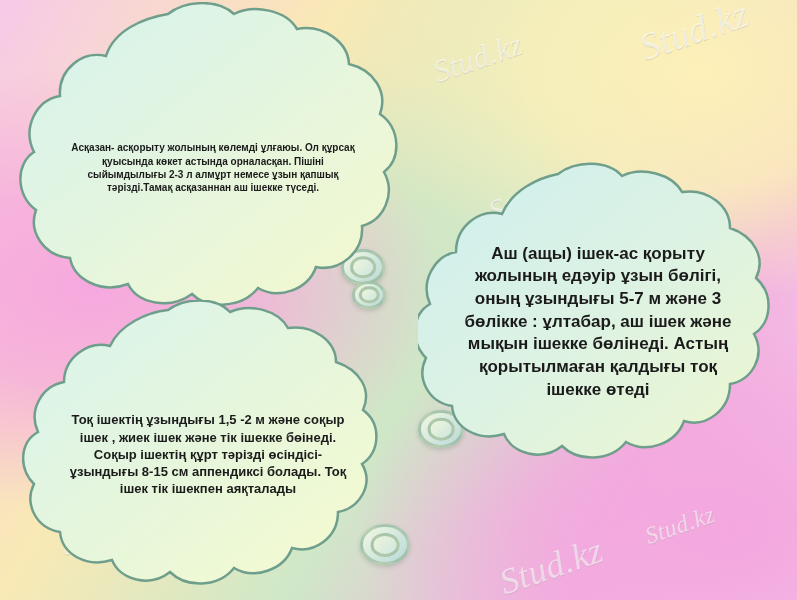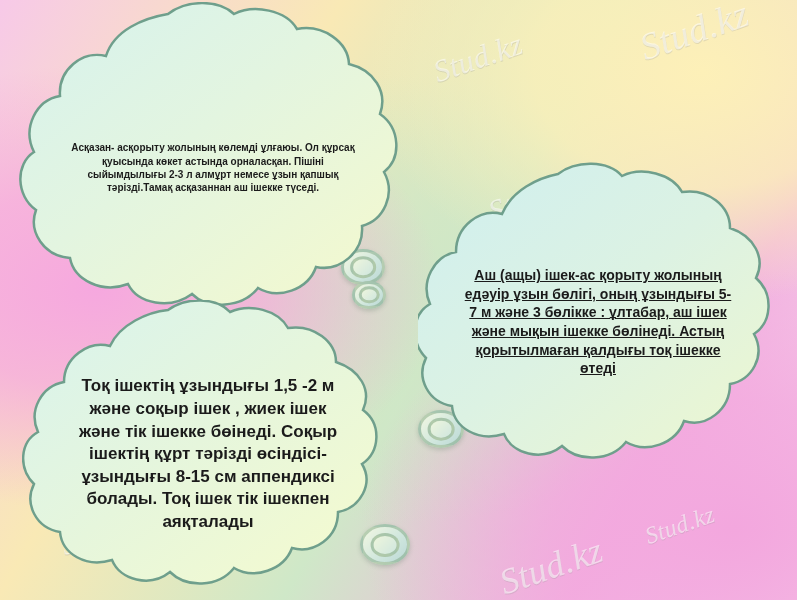--- a/index.html
+++ b/index.html
@@ -94,24 +94,24 @@
     color: #1b1b1b;
     line-height: 1.33;
     padding: 0 6px;
     white-space: pre-line;
   }
 
   .bubble-1 { left: 18px; top: 2px; width: 390px; height: 330px; }
   .bubble-1 .text { font-size: 10px; width: 290px; margin-top: 2px; }
 
   .bubble-2 { left: 418px; top: 162px; width: 360px; height: 320px; }
-  .bubble-2 .text { font-size: 14px; width: 268px; margin-top: 0; text-decoration: underline; }
+  .bubble-2 .text { font-size: 17px; width: 268px; margin-top: 0; }
 
   .bubble-3 { left: 22px; top: 300px; width: 372px; height: 300px; }
-  .bubble-3 .text { font-size: 17px; width: 282px; margin-top: 9px; }
+  .bubble-3 .text { font-size: 13px; width: 282px; margin-top: 9px; }
 </style>
 </head>
 <body>
 
 <div class="slide">
 
   <div class="wm wm1">Stud.kz</div>
   <div class="wm wm2">Stud.kz</div>
   <div class="wm wm3">Stud.kz</div>
   <div class="wm wm4 small">Stud.kz</div>

